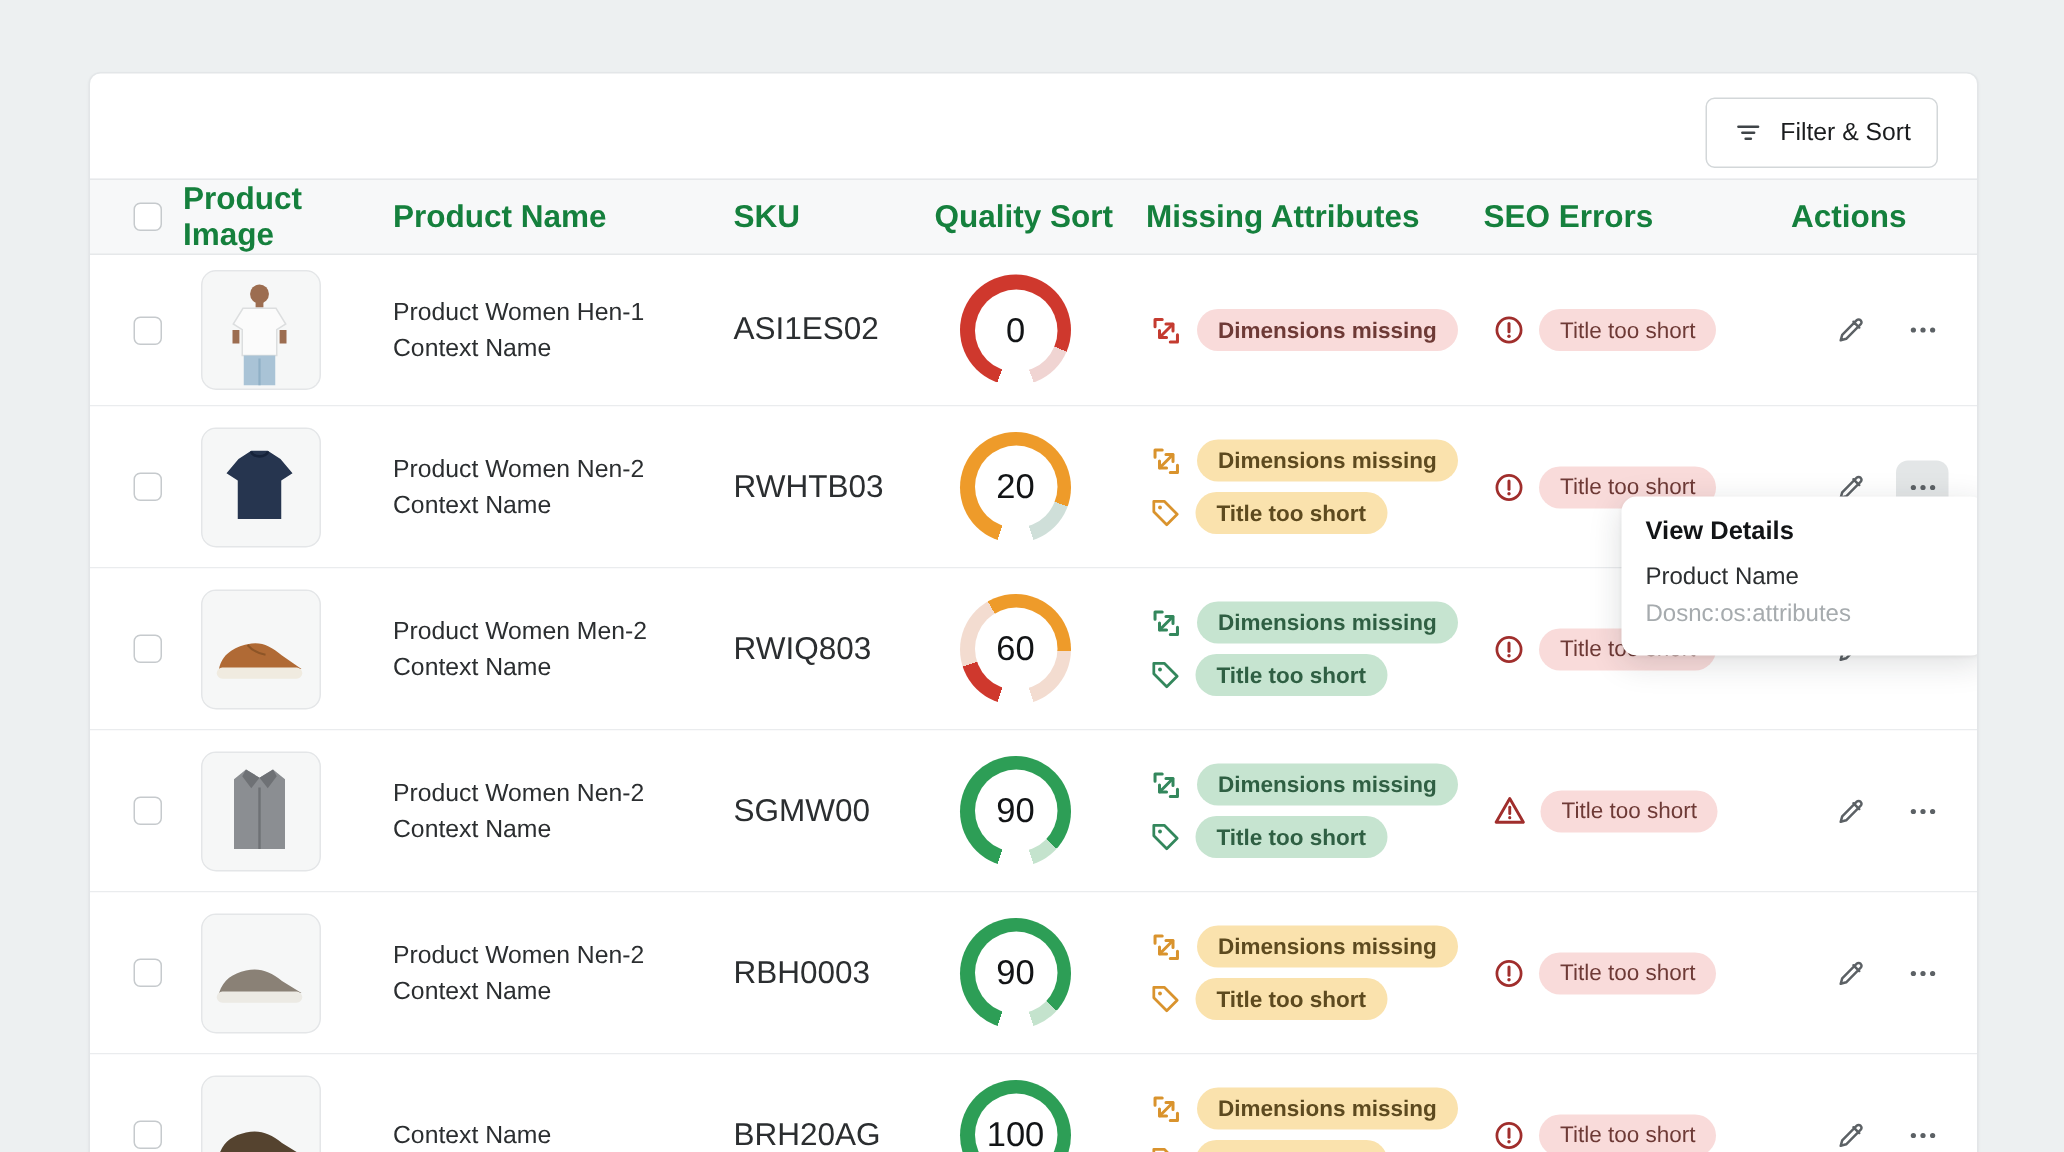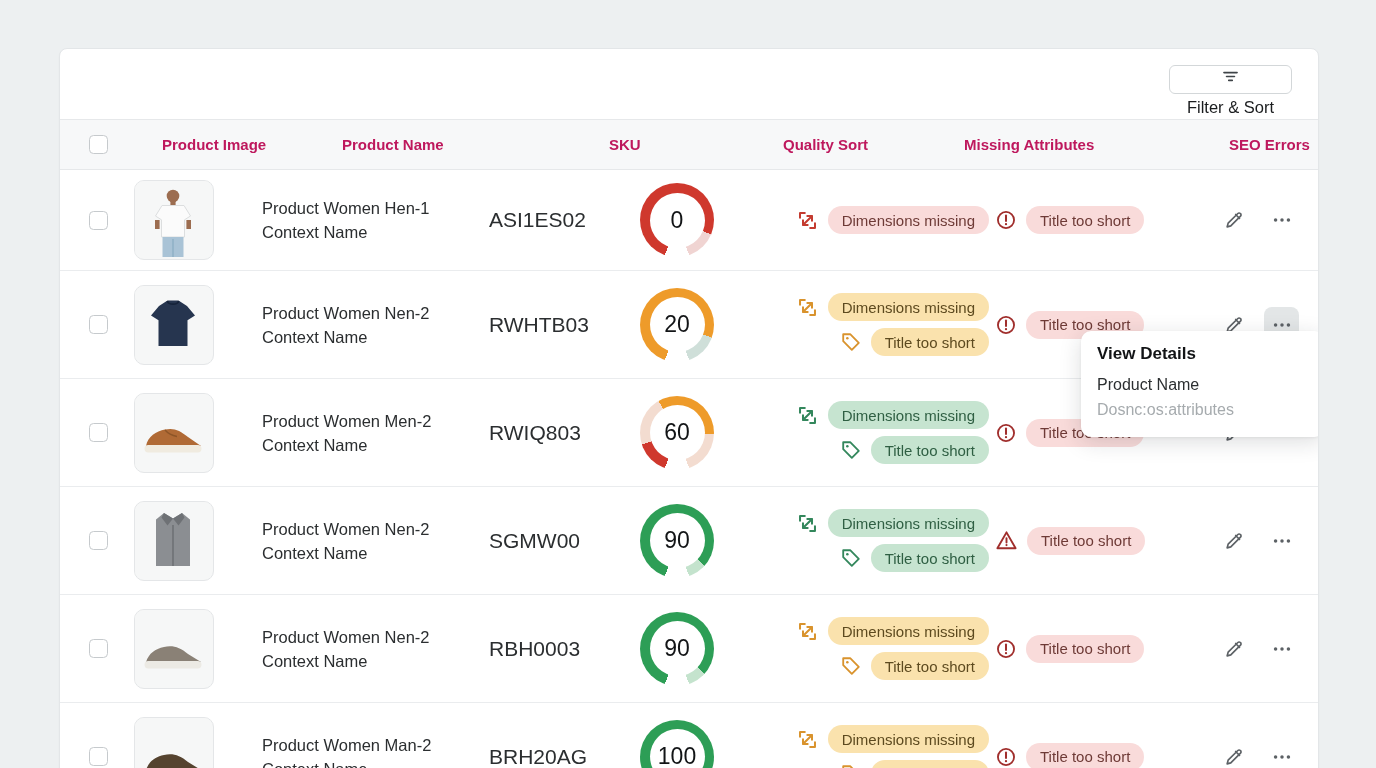--- a/index.html
+++ b/index.html
@@ -9,56 +9,55 @@
     font-family:"Liberation Sans","DejaVu Sans",sans-serif;
     color:#2a2d2f;
   }
   .card{
     position:absolute;left:59px;top:48px;width:1258px;height:880px;
     background:#ffffff;border:1px solid #e3e6e8;border-radius:8px;
     overflow:hidden;box-shadow:0 1px 2px rgba(20,25,30,0.03);
   }
   
   .filter-btn{
-    position:absolute;top:16px;right:26px;height:29px;
+    position:absolute;top:16px;right:26px;height:47px;
     display:flex;align-items:center;gap:11px;padding:0 17px;
     background:#fff;border:1px solid #d3d7d9;border-radius:6px;
     font-size:16.5px;color:#1a1c1e;cursor:pointer;
     font-family:inherit;
-    flex-direction:column;
   }
   
   .grid-row{
     display:grid;
     grid-template-columns:62px 140px 227px 134px 141px 225px 205px 1fr;
     align-items:center;
   }
   .hrow{
     margin-top:70px;height:49px;background:#f7f8f9;
     border-top:1px solid #e6e8ea;border-bottom:1px solid #e6e8ea;
-    font-size:15px;font-weight:600;color:#be185d;gap:40px;
+    font-size:21px;font-weight:600;color:#15803d;
   }
   .row{height:107px;border-bottom:1px solid #eaecee;background:#fff;}
   #rows .row:first-child{height:100px;}
   .cell{min-width:0;}
   .c-check{padding-left:29px;}
   .checkbox{width:17px;height:17px;border:1.5px solid #c6cacd;border-radius:4.5px;background:#fff;cursor:pointer;}
   .c-img{padding-left:12px;}
   .thumb{width:78px;height:78px;border:1px solid #e4e6e8;border-radius:10px;overflow:hidden;background:#f6f7f7;}
   .thumb svg{display:block;}
   .c-name{font-size:16.5px;line-height:24px;color:#2b2e30;}
   .c-sku{font-size:21px;color:#2b2e30;}
   .c-score{padding-left:17px;}
   .gauge{position:relative;width:74px;height:74px;border-radius:50%;}
   .gauge-inner{position:absolute;inset:9.5px;background:#fff;border-radius:50%;}
   .gauge-num{
     position:absolute;inset:0;display:flex;align-items:center;justify-content:center;
     font-size:23px;font-weight:500;color:#121416;
   }
-  .c-ma{padding-left:2px;display:flex;flex-direction:column;gap:7px;align-items:flex-end;}
+  .c-ma{padding-left:2px;display:flex;flex-direction:column;gap:7px;align-items:flex-start;font-weight:bold;}
   .c-seo{padding-left:6px;display:flex;flex-direction:column;gap:7px;align-items:flex-start;}
   .entry{display:flex;align-items:center;gap:9px;}
   .ticon{display:flex;align-items:center;}
   .badge{padding:5.5px 14px;border-radius:16px;font-size:15px;white-space:nowrap;}
   .c-actions{display:flex;gap:13px;padding-left:22px;align-items:center;}
   .icon-btn{
     width:35px;height:35px;display:flex;align-items:center;justify-content:center;
     background:transparent;border:none;border-radius:8px;cursor:pointer;padding:0;
   }
   .icon-btn.active{background:#e3e6e7;}
@@ -478,21 +477,20 @@
         <div class="cell c-img">
           <div class="thumb">
             <svg viewBox="0 0 76 76" width="76" height="76">
               <rect width="76" height="76" fill="#f6f7f7"></rect>
               <path d="M11 52 C14 43 20 39 29 37 C38 35 45 37.5 53 44 L66 52 Z" fill="#55432f"></path>
               <rect x="9.5" y="51" width="57" height="7.5" rx="3.7" fill="#2e241b"></rect>
             </svg>
           </div>
         </div>
         <div class="cell c-name">
-          <div class="name-l1">Product Women Man-2</div>
           <div class="name-l2">Context Name</div>
         </div>
         <div class="cell c-sku">BRH20AG</div>
         <div class="cell c-score">
           <div class="gauge" style="background: conic-gradient(rgb(45, 158, 86) 0deg, rgb(45, 158, 86) 360deg);">
             <div class="gauge-inner"></div>
             <span class="gauge-num">100</span>
           </div>
         </div>
         <div class="cell c-ma">

